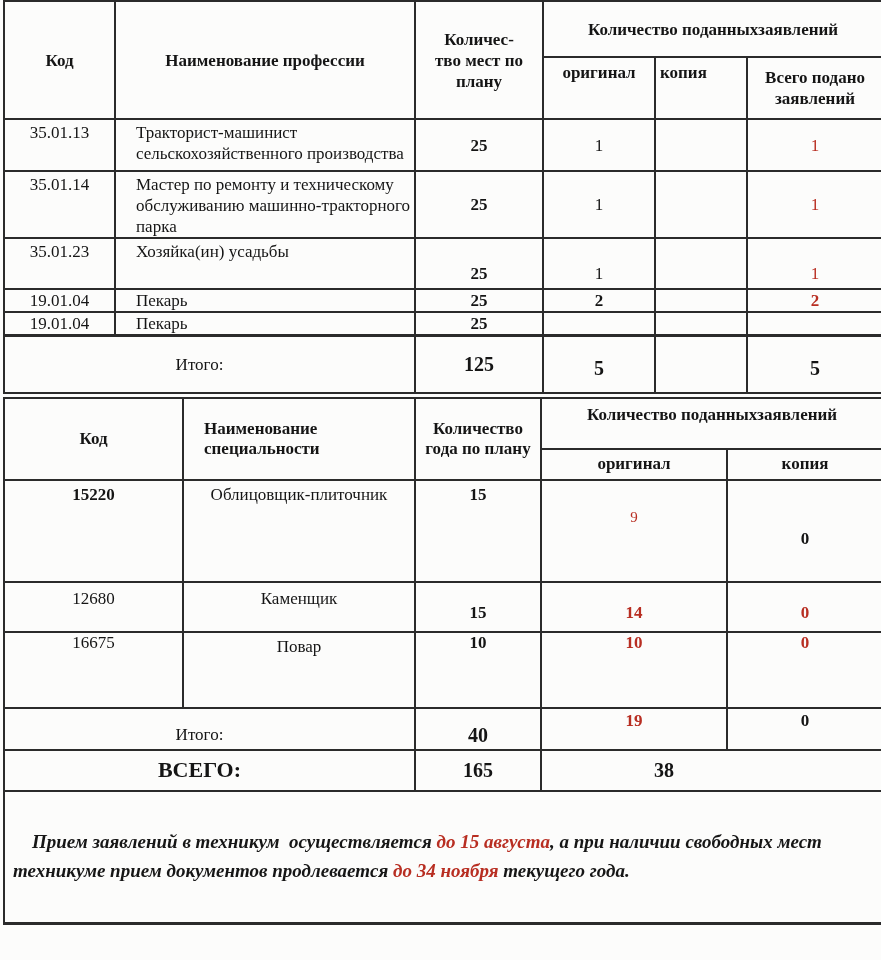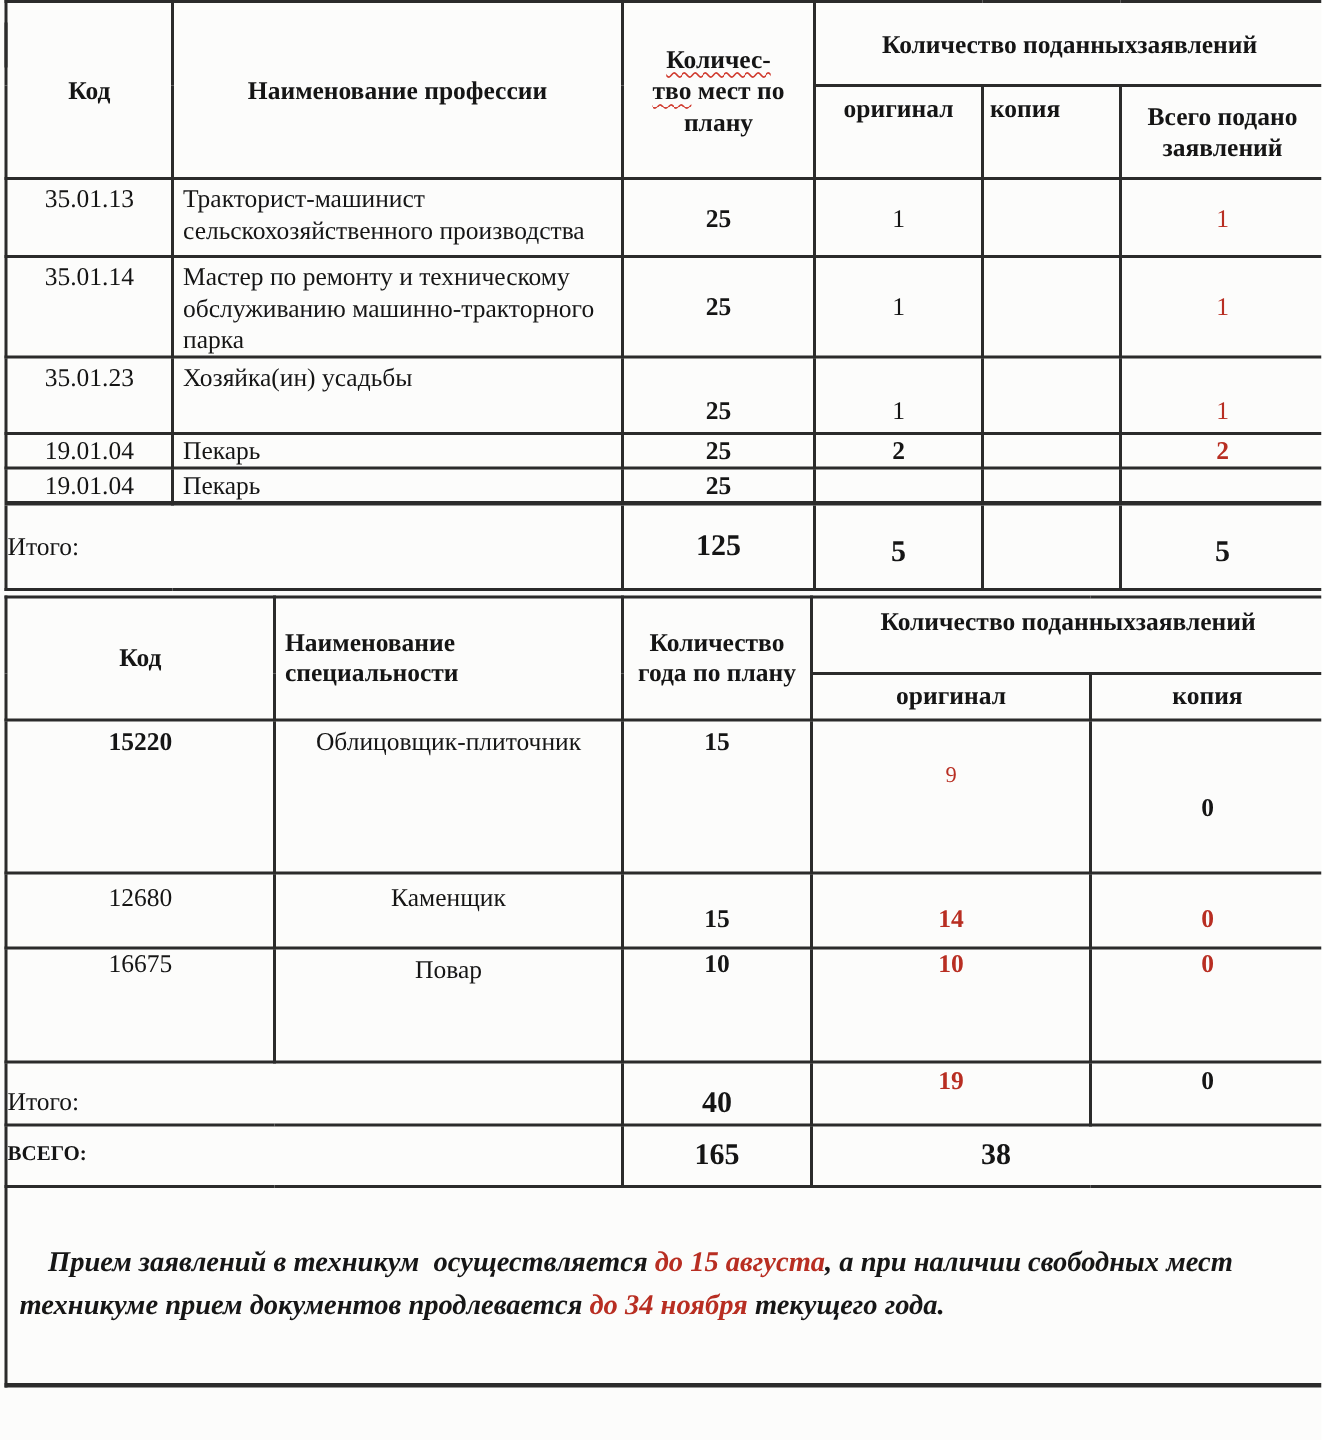--- a/index.html
+++ b/index.html
@@ -40,27 +40,27 @@
     text-align:center;
     font-weight:normal;
   }
   td:last-child,th:last-child{border-right:none;}
   th{font-weight:bold;}
   .t2{margin-top:3px;}
   .t2 td,.t2 th{line-height:20px;}
   
   .vtop{vertical-align:top;}
   .vbottom{vertical-align:bottom;}
-  .left{text-align:left;padding-left:6px;}
-  .right{text-align:left;padding-right:20px;}
+  .left{text-align:left;padding-left:20px;}
+  .right{text-align:center;padding-right:20px;}
   .bold{font-weight:bold;}
   .red{color:#b82e22;}
   .small{font-size:15px;}
   .big{font-size:20px;line-height:24px;}
-  .wavy{text-decoration:underline;text-decoration-style:wavy;text-decoration-color:#d03a2e;text-decoration-thickness:1px;text-underline-offset:3px;}
+  .wavy{text-decoration-style:wavy;text-decoration-color:#d03a2e;text-decoration-thickness:1px;text-underline-offset:3px;}
   .thick-top td{border-top-width:3px;}
   .pt2{padding-top:2px;}
   .pt4{padding-top:4px;}
   .pt6{padding-top:6px;}
   .pt8{padding-top:8px;}
   .pt20{padding-top:20px;}
   .pt26{padding-top:26px;}
   .pt30{}
   .pt48{padding-top:48px;}
   .pb4{padding-bottom:4px;}
@@ -205,21 +205,21 @@
       <td class="vtop pt30 red bold">10</td>
       <td class="vtop pt30 red bold">0</td>
     </tr>
     <tr style="height:42px">
       <td colspan="2" class="right vbottom pb4">Итого:</td>
       <td class="bold big vbottom pb4">40</td>
       <td class="vtop pt2 red bold">19</td>
       <td class="vtop pt2 bold">0</td>
     </tr>
     <tr style="height:41px">
-      <td colspan="2" class="right bold" style="font-size:14px">ВСЕГО:</td>
+      <td colspan="2" class="right bold" style="font-size:22px">ВСЕГО:</td>
       <td class="bold big">165</td>
       <td colspan="2" class="bold big nudge-left">38</td>
     </tr>
   </tbody>
     </table>
 
   <div class="note-box">
     <span>Прием заявлений в техникум  осуществляется </span><span class="red">до 15 августа</span><span>, а при наличии свободных мест
 техникуме прием документов продлевается </span><span class="red">до 34 ноября</span><span> текущего года.</span>
   </div>

